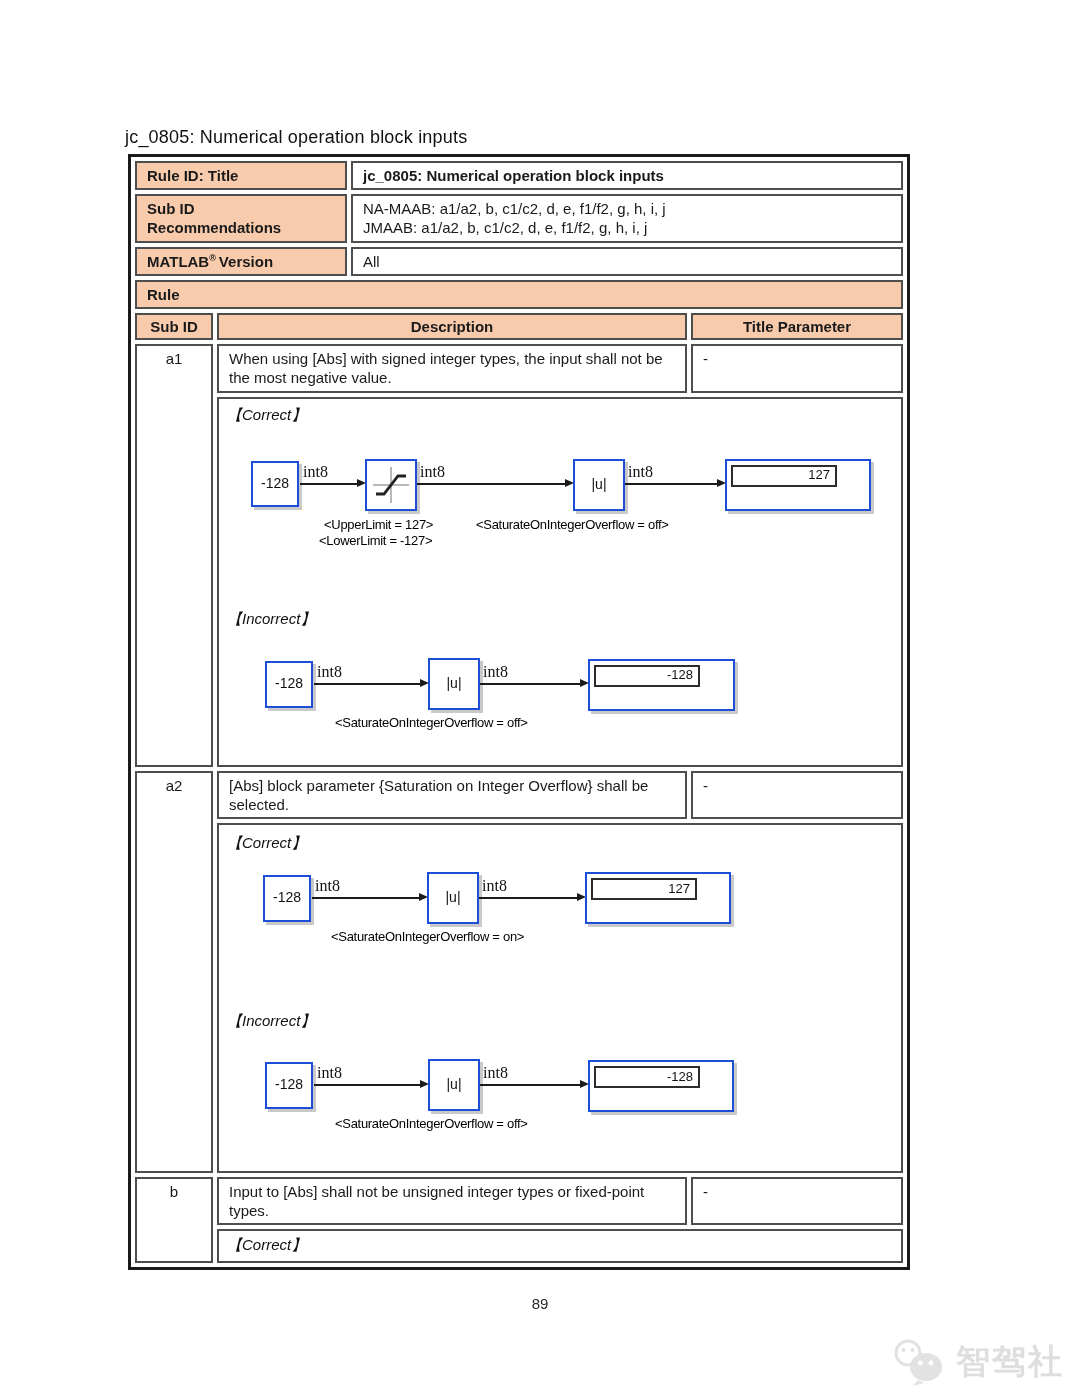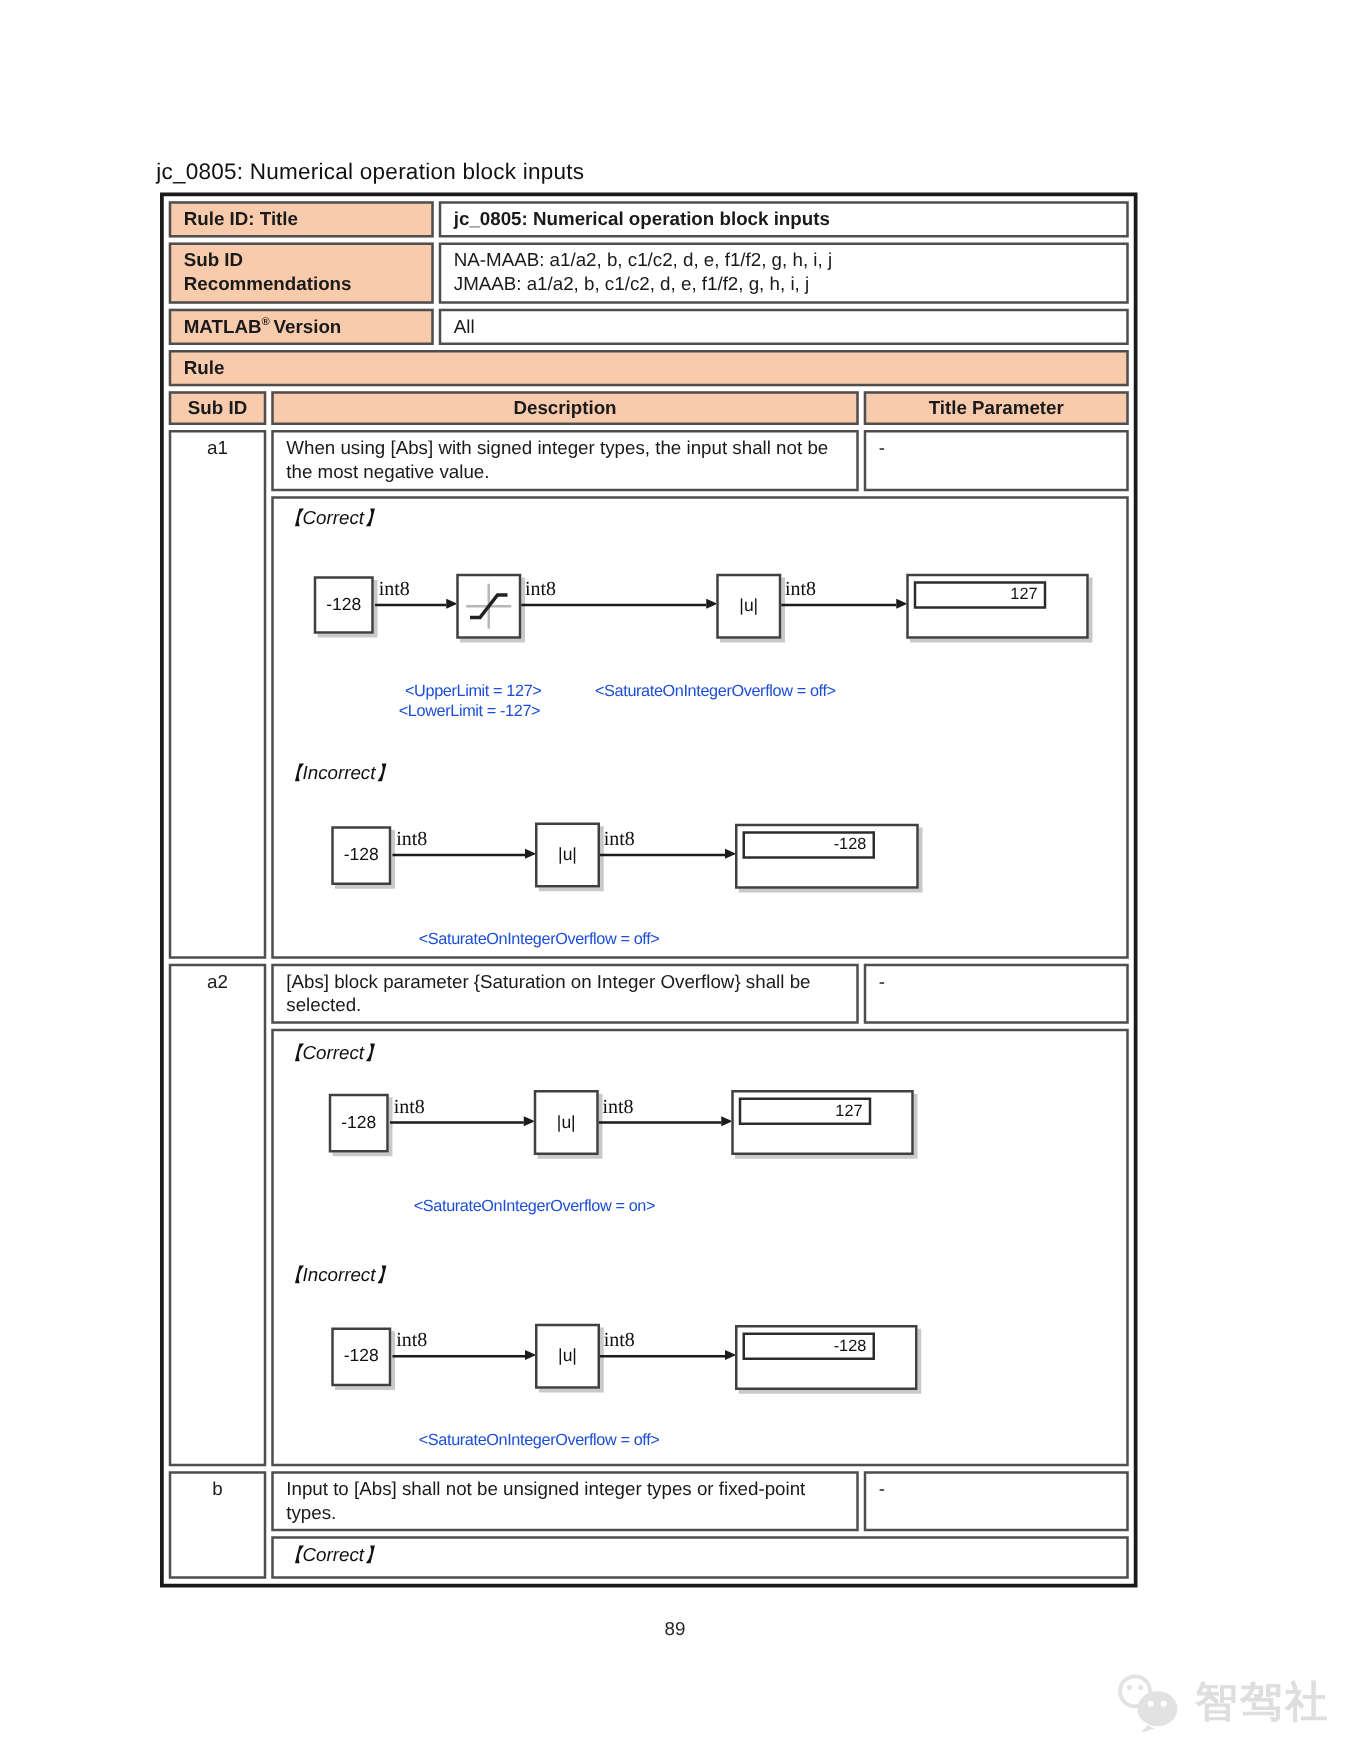--- a/index.html
+++ b/index.html
@@ -27,40 +27,40 @@
   }
   td.orange { background: #F8CBAD; font-weight: bold; }
   td.hdr    { text-align: center; padding: 2px 4px; }
   td.bold   { font-weight: bold; }
   td.subid  { text-align: center; }
   td.example { position: relative; padding: 0; background: #fff; }
 
   
   .exlabel { position: absolute; font-size: 15px; color: #111; white-space: nowrap; font-style: italic; }
   .blk {
-    position: absolute; background: #fff; border: 2px solid #404040;
+    position: absolute; background: #fff; border: 2px solid #1d4ed8;
     box-shadow: 3px 3px 0 #c9c9c9;
     display: flex; align-items: center; justify-content: center;
     font-size: 14px; color: #111;
   }
   .blk.disp { display: block; }
   .disp-inner {
     position: absolute; left: 4px; top: 4px; height: 22px; width: 106px;
     border: 2px solid #2c2c2c; font-size: 13px;
     display: flex; align-items: center; justify-content: flex-end;
     padding-right: 5px; color: #111;
   }
   .sig { position: absolute; font-size: 16px; color: #111; white-space: nowrap; font-family: Liberation Serif, serif; }
   .arrow { position: absolute; height: 2px; background: #1b1b1b; }
   .arrow::after {
     content: ""; position: absolute; right: -9px; top: -4px; width: 0; height: 0;
     border-left: 9px solid #1b1b1b;
     border-top: 4px solid transparent; border-bottom: 4px solid transparent;
   }
-  .ann { position: absolute; font-size: 13px; color: #1d4ed8; white-space: nowrap; letter-spacing: -0.3px; margin-top: 28px; }
+  .ann { position: absolute; font-size: 13px; color: #000000; white-space: nowrap; letter-spacing: -0.3px; }
 
   sup { font-size: 9px; }
   .lbl-rest { margin-left: 3px; }
 
   .pageno {
     position: absolute; left: 0; right: 0; top: 1295px;
     text-align: center; font-size: 15px; color: #2a2a2a;
   }
   .watermark {
     position: absolute; right: 16px; bottom: 10px;

